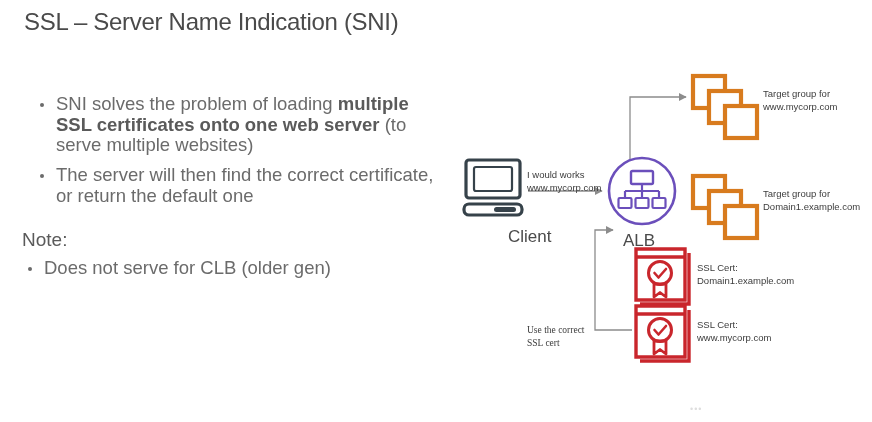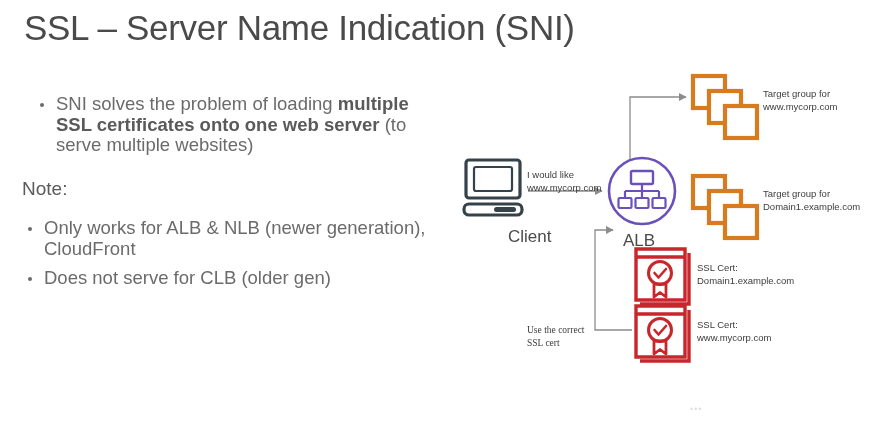--- a/index.html
+++ b/index.html
@@ -14,21 +14,21 @@
     overflow: hidden;
     font-family: "Liberation Sans", sans-serif;
     color: #595959;
   }
 
   
   .slide-title {
     position: absolute;
     left: 24px;
     top: 8px;
-    font-size: 35px;
+    font-size: 24px;
     font-weight: 400;
     color: #4a4a4a;
     letter-spacing: -0.3px;
     white-space: nowrap;
     text-align: right;
   }
 
   
   .left-col {
     position: absolute;
@@ -59,21 +59,21 @@
     border-radius: 50%;
     background: #6b6b6b;
   }
   .bullet-item b {
     font-weight: 700;
     color: #5a5a5a;
   }
 
   .note-heading {
     margin-top: 22px;
-    margin-bottom: 18px;
+    margin-bottom: 7px;
     font-size: 19px;
     color: #5a5a5a;
     font-weight: 400;
   }
   .note-list {
     list-style: none;
     margin: 0;
     padding: 0;
   }
   .note-list .bullet-item { margin-bottom: 8px; }
@@ -112,26 +112,26 @@
 </style>
 </head>
 <body>
 
 <div class="slide-title">SSL – Server Name Indication (SNI)</div>
 
 <div class="left-col">
 
   <ul class="bullet-list" id="main-bullets">
       <li class="bullet-item"><span>SNI solves the problem of loading </span><b>multiple SSL certificates onto one web server</b><span> (to serve multiple websites)</span></li>
+      <li class="bullet-item"><span>The server will then find the correct certificate, or return the default one</span></li>
     </ul>
 
   <div class="note-heading">Note:</div>
 
   <ul class="note-list" id="note-bullets">
-      <li class="bullet-item"><span>Only works for ALB &amp; NLB (newer generation), CloudFront</span></li>
       <li class="bullet-item"><span>Does not serve for CLB (older gen)</span></li>
     </ul>
 </div>
 
 <div class="diagram">
 
   <svg width="422" height="372" viewBox="0 0 422 372" xmlns="http://www.w3.org/2000/svg">
 
     <defs>
       <marker id="arrowGray" viewBox="0 0 10 10" refX="9" refY="5" markerWidth="6" markerHeight="6" orient="auto-start-reverse">
@@ -207,21 +207,21 @@
     <div>Target group for</div>
     <div>www.mycorp.com</div>
   </div>
 
   <div class="dg-label" style="left:313px; top:124px;">
     <div>Target group for</div>
     <div>Domain1.example.com</div>
   </div>
 
   <div class="dg-label" style="left:77px; top:105px;">
-    <div>I would like</div>
+    <div>I would works</div>
     <div>www.mycorp.com</div>
   </div>
 
   <div class="dg-label" style="left:77px; top:260px;font-family:Liberation Serif, serif;">
     <div>Use the correct</div>
     <div>SSL cert</div>
   </div>
 
   <div class="dg-label" style="left:247px; top:198px;">
     <div>SSL Cert:</div>

